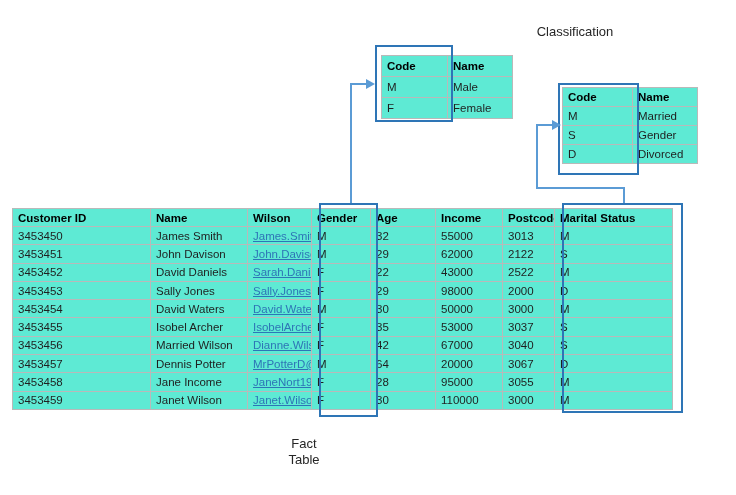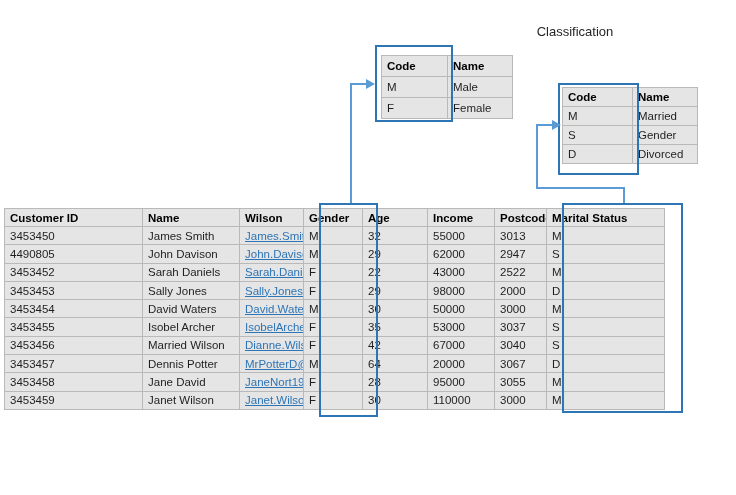--- a/index.html
+++ b/index.html
@@ -1,25 +1,25 @@
 <!DOCTYPE html>
 <html><head>
 <meta charset="utf-8">
 <style>
   html,body{margin:0;padding:0;background:#fff;}
   #canvas{position:relative;width:736px;height:495px;background:#ffffff;
           font-family:"Liberation Sans",sans-serif;overflow:hidden;}
 
-  table{border-collapse:collapse;table-layout:fixed;position:absolute;background:#e5e5e5;}
+  table{border-collapse:collapse;table-layout:fixed;position:absolute;background:#5eead4;}
   th,td{border:1px solid #b9b9b9;padding:0 2px 0 5px;font-size:11.5px;color:#1f1f1f;
         text-align:left;vertical-align:middle;overflow:hidden;white-space:nowrap;}
   th{font-weight:bold;color:#000;}
   .link{color:#2e75b6;text-decoration:underline;cursor:pointer;}
 
-  #fact-table{left:4px;top:208px;width:660px;}
+  #fact-table{left:12px;top:208px;width:660px;}
   #fact-table th{height:17px;}
   #fact-table td{height:17.3px;}
 
   #gender-table{left:381px;top:55px;width:131px;}
   #gender-table th,#gender-table td{height:20px;}
 
   #marital-table{left:562px;top:87px;width:135px;}
   #marital-table th,#marital-table td{height:18px;}
 
   .hbox{position:absolute;border:2px solid #2e75b6;box-sizing:border-box;
@@ -125,32 +125,32 @@
         <td>3453450</td>
         <td>James Smith</td>
         <td><a class="link">James.Smith@</a></td>
         <td>M</td>
         <td>32</td>
         <td>55000</td>
         <td>3013</td>
         <td>M</td>
       </tr>
         <tr>
-        <td>4490805</td>
+        <td>3453451</td>
         <td>John Davison</td>
         <td><a class="link">John.Davison@</a></td>
         <td>M</td>
         <td>29</td>
         <td>62000</td>
-        <td>2947</td>
+        <td>2122</td>
         <td>S</td>
       </tr>
         <tr>
         <td>3453452</td>
-        <td>Sarah Daniels</td>
+        <td>David Daniels</td>
         <td><a class="link">Sarah.Daniels@</a></td>
         <td>F</td>
         <td>22</td>
         <td>43000</td>
         <td>2522</td>
         <td>M</td>
       </tr>
         <tr>
         <td>3453453</td>
         <td>Sally Jones</td>
@@ -196,21 +196,21 @@
         <td>Dennis Potter</td>
         <td><a class="link">MrPotterD@d</a></td>
         <td>M</td>
         <td>64</td>
         <td>20000</td>
         <td>3067</td>
         <td>D</td>
       </tr>
         <tr>
         <td>3453458</td>
-        <td>Jane David</td>
+        <td>Jane Income</td>
         <td><a class="link">JaneNort1987</a></td>
         <td>F</td>
         <td>28</td>
         <td>95000</td>
         <td>3055</td>
         <td>M</td>
       </tr>
         <tr>
         <td>3453459</td>
         <td>Janet Wilson</td>
@@ -233,14 +233,18 @@
     <g>
       <path d="M351,203 L351,84 L366,84" fill="none" stroke="#5b9bd5" stroke-width="2"></path>
       <polygon points="366,79 366,89 375,84" fill="#5b9bd5"></polygon>
     </g>
     <g>
       <path d="M624,203 L624,188 L537,188 L537,125 L552,125" fill="none" stroke="#5b9bd5" stroke-width="2"></path>
       <polygon points="552,120 552,130 561,125" fill="#5b9bd5"></polygon>
     </g>
   </svg>
 
+  <div class="label" id="fact-label">
+    <div>Fact</div>
+    <div>Table</div>
+  </div>
 
 </div>
 
 </body></html>

